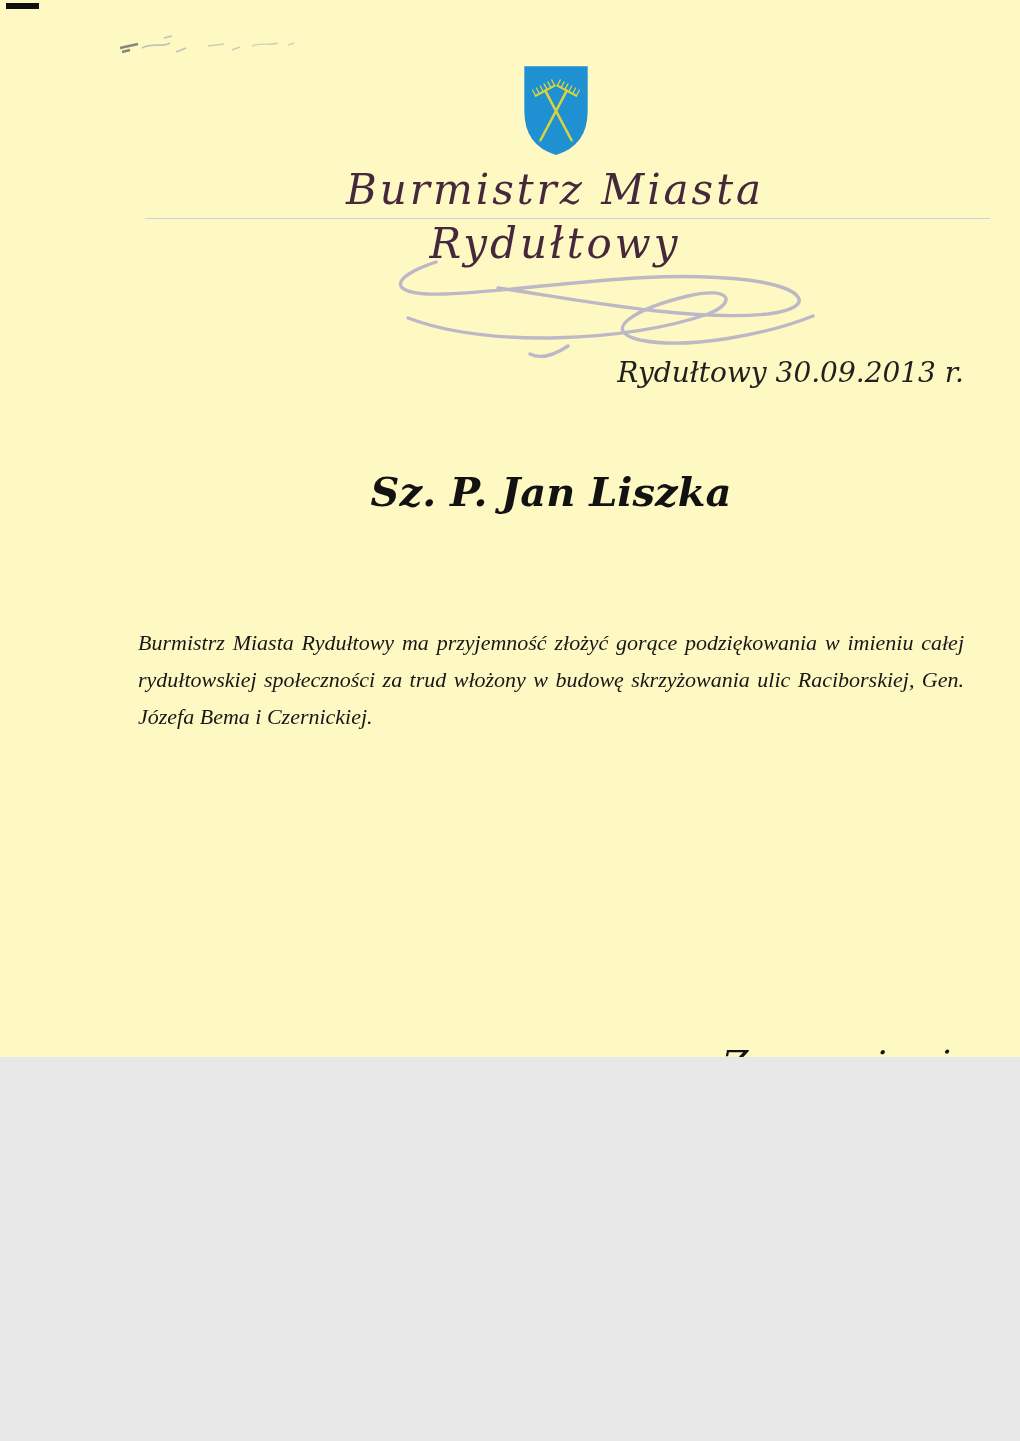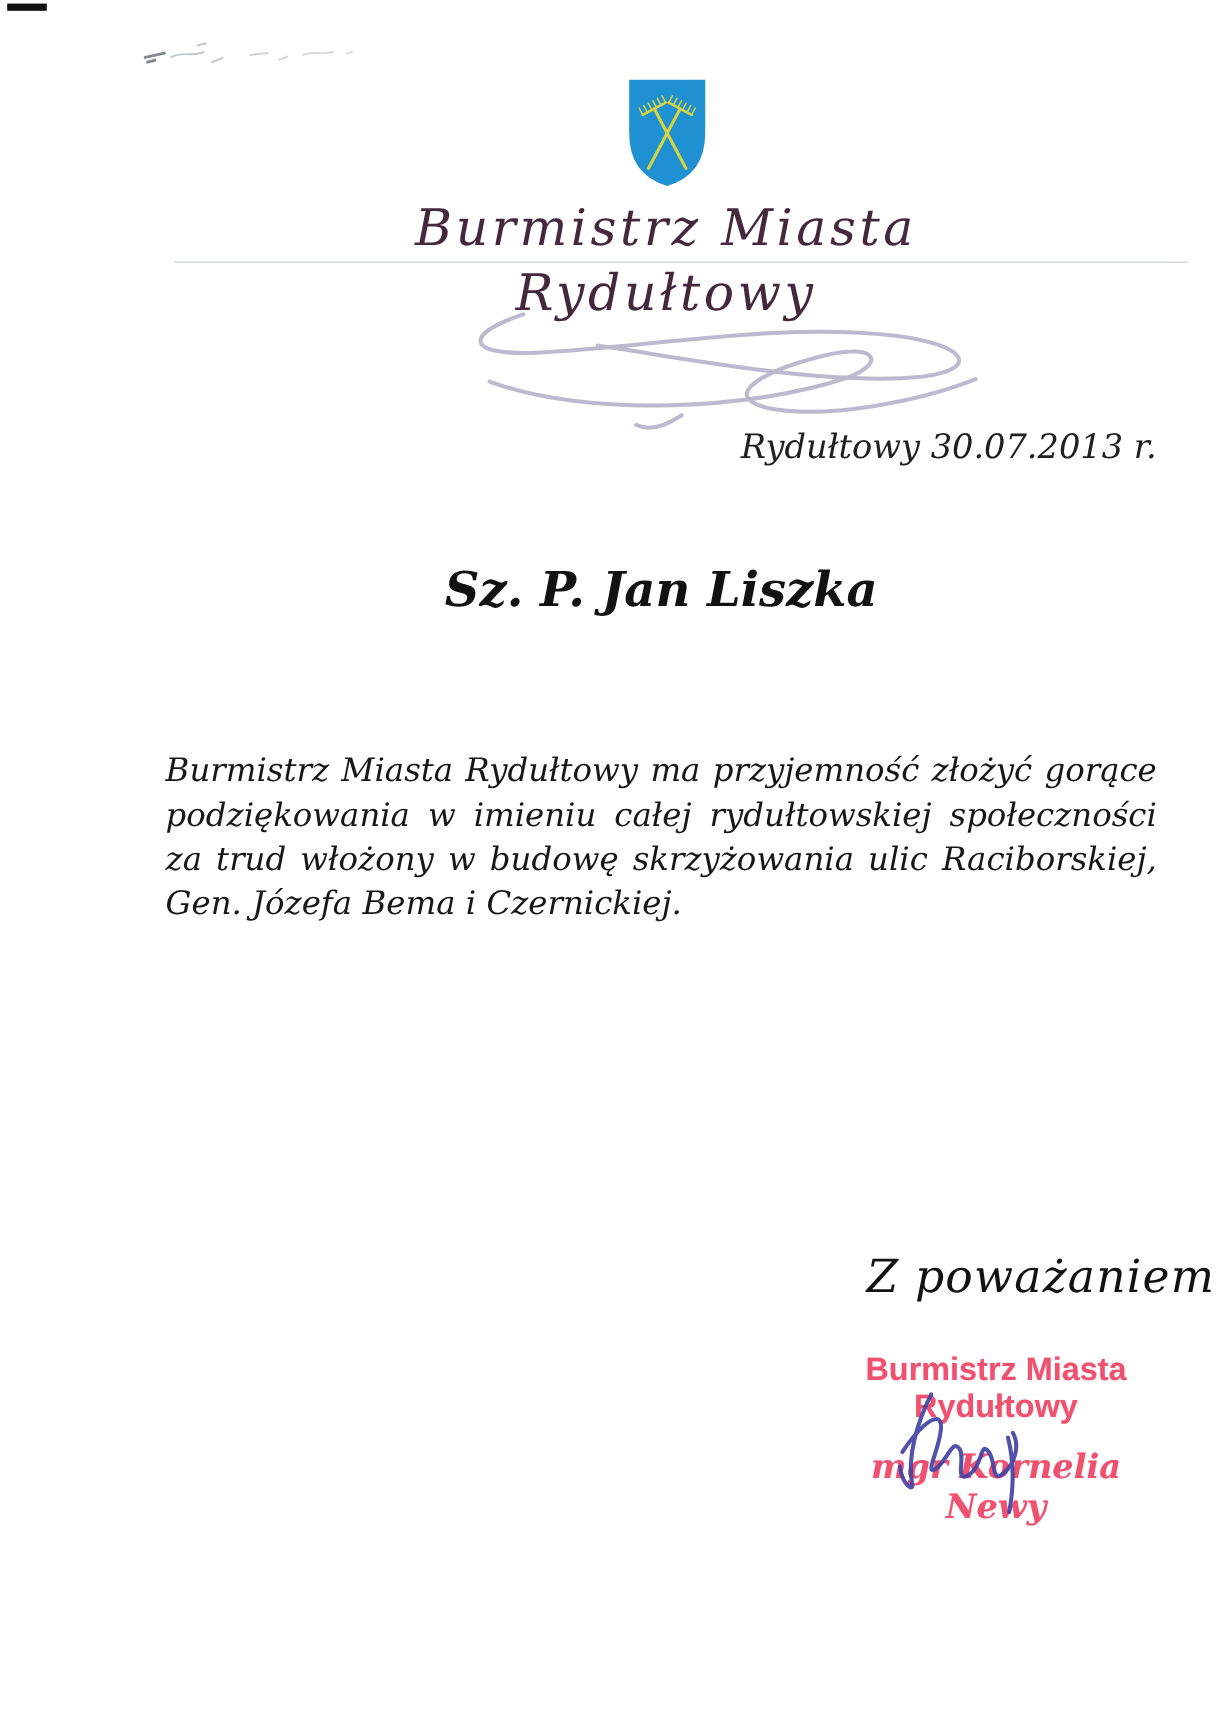--- a/index.html
+++ b/index.html
@@ -1,20 +1,20 @@
 <!DOCTYPE html>
 <html lang="pl"><head>
 <meta charset="utf-8">
 <style>
   html,body{margin:0;padding:0;background:#e8e8e8;}
   .page{
     position:relative;
-    width:1020px;height:1441px;
+    width:1020px;height:1057px;
     margin:0 auto;
-    background:#ffffff;
+    background:#fef9c3;
     overflow:hidden;
     font-family:"DejaVu Serif", serif;
   }
   
   .scan-bar{position:absolute;left:6px;top:3px;width:33px;height:6px;background:#101010;}
   .scribbles{position:absolute;left:112px;top:30px;width:200px;height:34px;}
   
   .coa{position:absolute;left:520px;top:64px;width:72px;height:94px;}
   
   .header-title{
@@ -37,22 +37,23 @@
     text-align:center;font-style:italic;font-weight:700;color:#121212;
     font-size:40px;line-height:36px;
   }
   
   .body{
     position:absolute;left:138px;top:624px;width:826px;
     color:#171716;
   }
   .body p{
     margin:0 0 9px 0;
-    font-style:italic;font-size:27px;line-height:37px;
+    font-style:italic;font-size:22px;line-height:37px;
     text-align:justify;
+    font-family:Liberation Serif, serif;
   }
   .body p:last-child{margin-bottom:0;}
   
   .valediction{
     position:absolute;left:722px;top:1042px;
     font-style:italic;font-size:38px;color:#121212;letter-spacing:1px;
   }
   
   .stamp{
     position:absolute;left:700px;top:1126px;width:260px;
@@ -109,21 +110,21 @@
   <div class="header-title title2" style="color: rgb(70, 40, 60);">Rydułtowy</div>
 
   <svg class="flourish" viewBox="0 0 565 104" fill="none">
     <g stroke-width="3.4" stroke-linecap="round" opacity=".85" stroke="#b2adc6">
       <path d="M168 6 C 120 22, 118 40, 178 38 C 270 34, 380 12, 480 24 C 540 32, 548 52, 500 58 C 420 66, 300 42, 230 32"></path>
       <path d="M140 62 C 220 92, 360 86, 440 58 C 470 46, 462 30, 420 40 C 370 52, 330 74, 372 84 C 420 94, 500 78, 545 60"></path>
       <path d="M300 90 C 285 100, 272 103, 262 98"></path>
     </g>
   </svg>
 
-  <div class="dateline">Rydułtowy 30.07.2013 r.</div>
+  <div class="dateline">Rydułtowy 30.09.2013 r.</div>
 
   <div class="recipient">
     <div>Sz. P. Jan Liszka</div>
   </div>
 
   <div class="body">
     <p>Burmistrz Miasta Rydułtowy ma przyjemność złożyć gorące podziękowania w imieniu całej rydułtowskiej społeczności za trud włożony w budowę skrzyżowania ulic Raciborskiej, Gen. Józefa Bema i Czernickiej.</p>
   </div>
 
   <div class="valediction">Z poważaniem</div>

